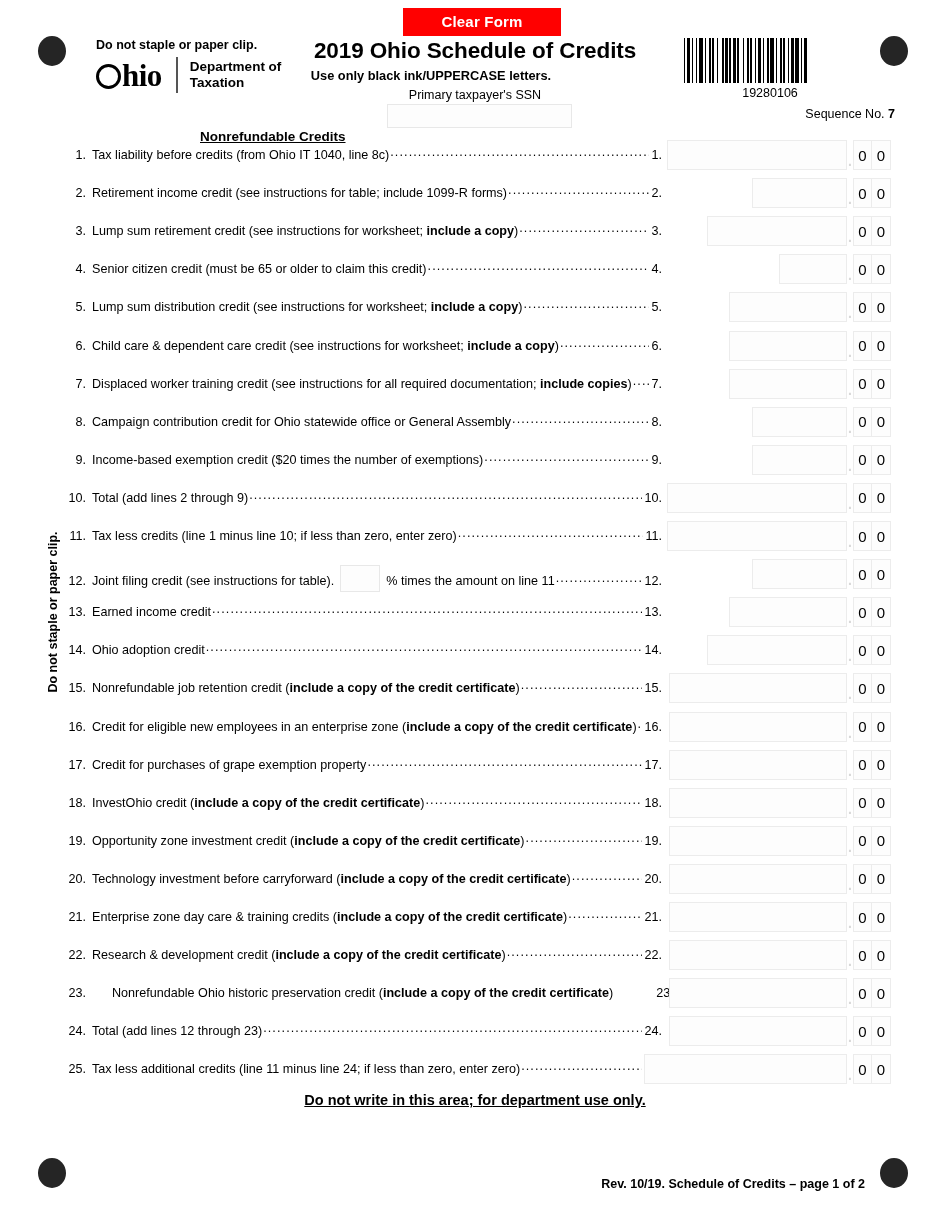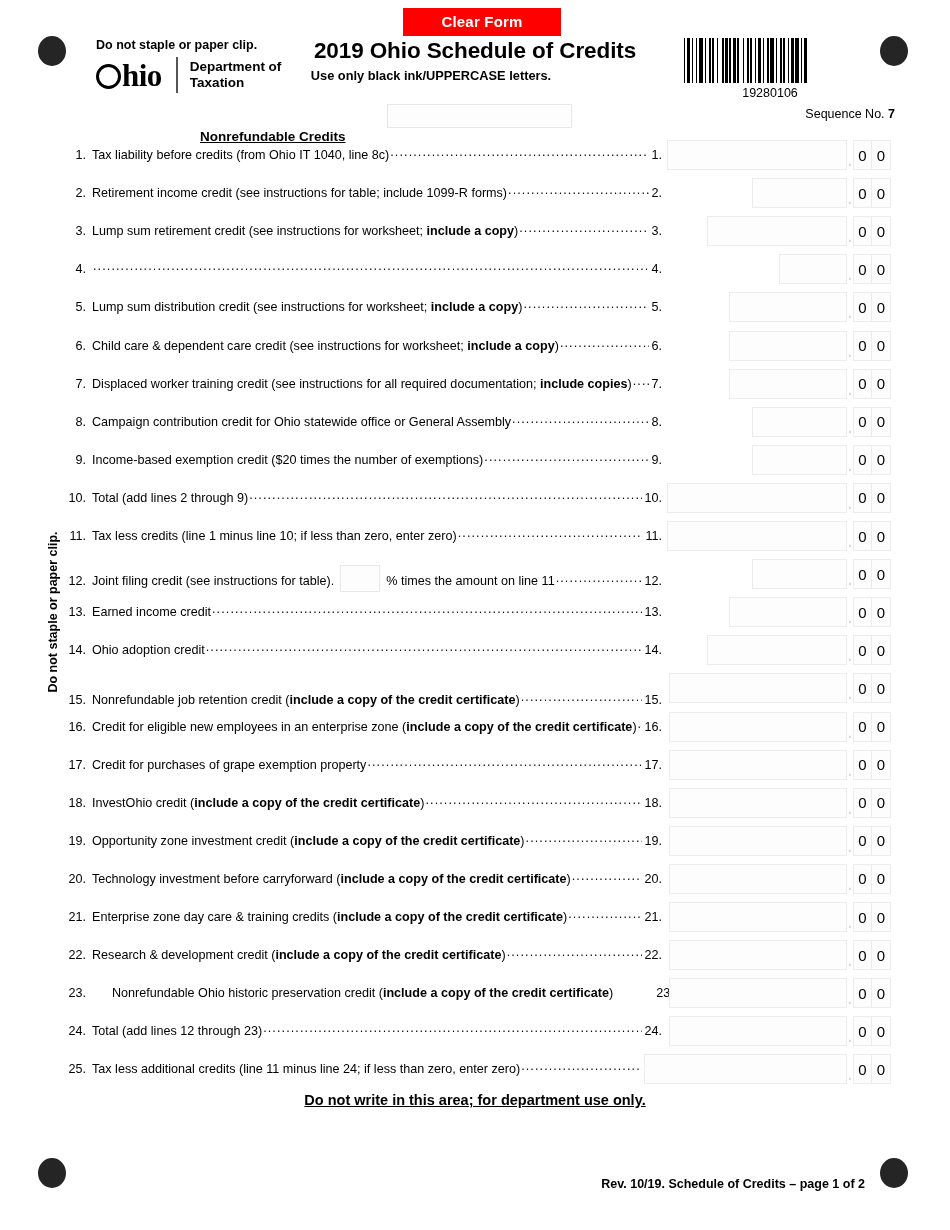--- a/index.html
+++ b/index.html
@@ -332,20 +332,21 @@
     </span>
     <span class="logo-divider"></span>
     <span class="logo-dept">
       <span>Department of</span><br>
       <span>Taxation</span>
     </span>
   </div>
 
   <div id="form-title">2019 Ohio Schedule of Credits</div>
   <div id="form-subtitle">Use only black ink/UPPERCASE letters.</div>
+  <div id="ssn-label">Primary taxpayer's SSN</div>
   <input id="ssn-input" type="text" value="" style="">
 
   <div id="barcode">
       <span class="bar" style="width: 1px;"></span>
       <span class="gap" style="width: 2px;"></span>
       <span class="bar" style="width: 3px;"></span>
       <span class="gap" style="width: 2px;"></span>
       <span class="bar" style="width: 1px;"></span>
       <span class="gap" style="width: 3px;"></span>
       <span class="bar" style="width: 1px;"></span>
@@ -442,20 +443,21 @@
         <span class="line-num-right">3.</span>
       </div>
       <div class="amount-group" style="top: 216.2px; left: 707px;">
         <input type="text" class="amount-input" style="width: 140px;">
         <span class="amount-dot">.</span>
         <input type="text" class="cents" value="0" style="">
         <input type="text" class="cents second" value="0" style="">
       </div>
       <div class="line-row" style="top: 262.3px;">
         <span class="line-num">4.</span>
+        <span class="line-text"><span>Senior citizen credit (must be 65 or older to claim this credit)</span></span>
         <span class="leader"></span>
         <span class="line-num-right">4.</span>
       </div>
       <div class="amount-group" style="top: 254.3px; left: 779px;">
         <input type="text" class="amount-input" style="width: 68px;">
         <span class="amount-dot">.</span>
         <input type="text" class="cents" value="0" style="">
         <input type="text" class="cents second" value="0" style="">
       </div>
       <div class="line-row" style="top: 300.4px;">
@@ -573,21 +575,21 @@
         <span class="line-text"><span>Ohio adoption credit</span></span>
         <span class="leader"></span>
         <span class="line-num-right">14.</span>
       </div>
       <div class="amount-group" style="top: 635.3px; left: 707px;">
         <input type="text" class="amount-input" style="width: 140px;">
         <span class="amount-dot">.</span>
         <input type="text" class="cents" value="0" style="">
         <input type="text" class="cents second" value="0" style="">
       </div>
-      <div class="line-row" style="top: 681.4px; margin-top: 12px;">
+      <div class="line-row" style="top: 681.4px;">
         <span class="line-num">15.</span>
         <span class="line-text"><span>Nonrefundable job retention credit (</span><b>include a copy of the credit certificate</b><span>)</span></span>
         <span class="leader"></span>
         <span class="line-num-right">15.</span>
       </div>
       <div class="amount-group" style="top: 673.4px; left: 669px;">
         <input type="text" class="amount-input" style="width: 178px;">
         <span class="amount-dot">.</span>
         <input type="text" class="cents" value="0" style="">
         <input type="text" class="cents second" value="0" style="">

